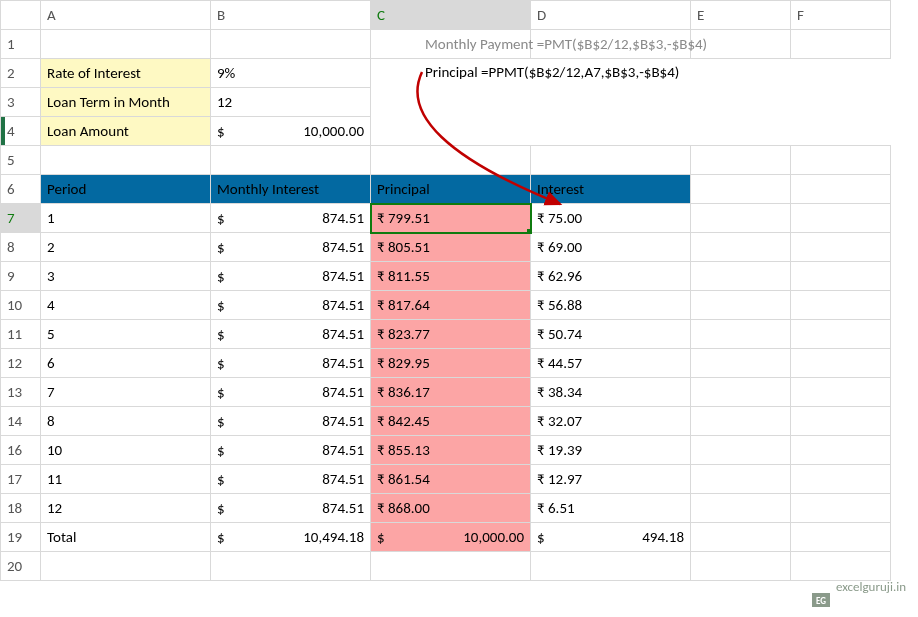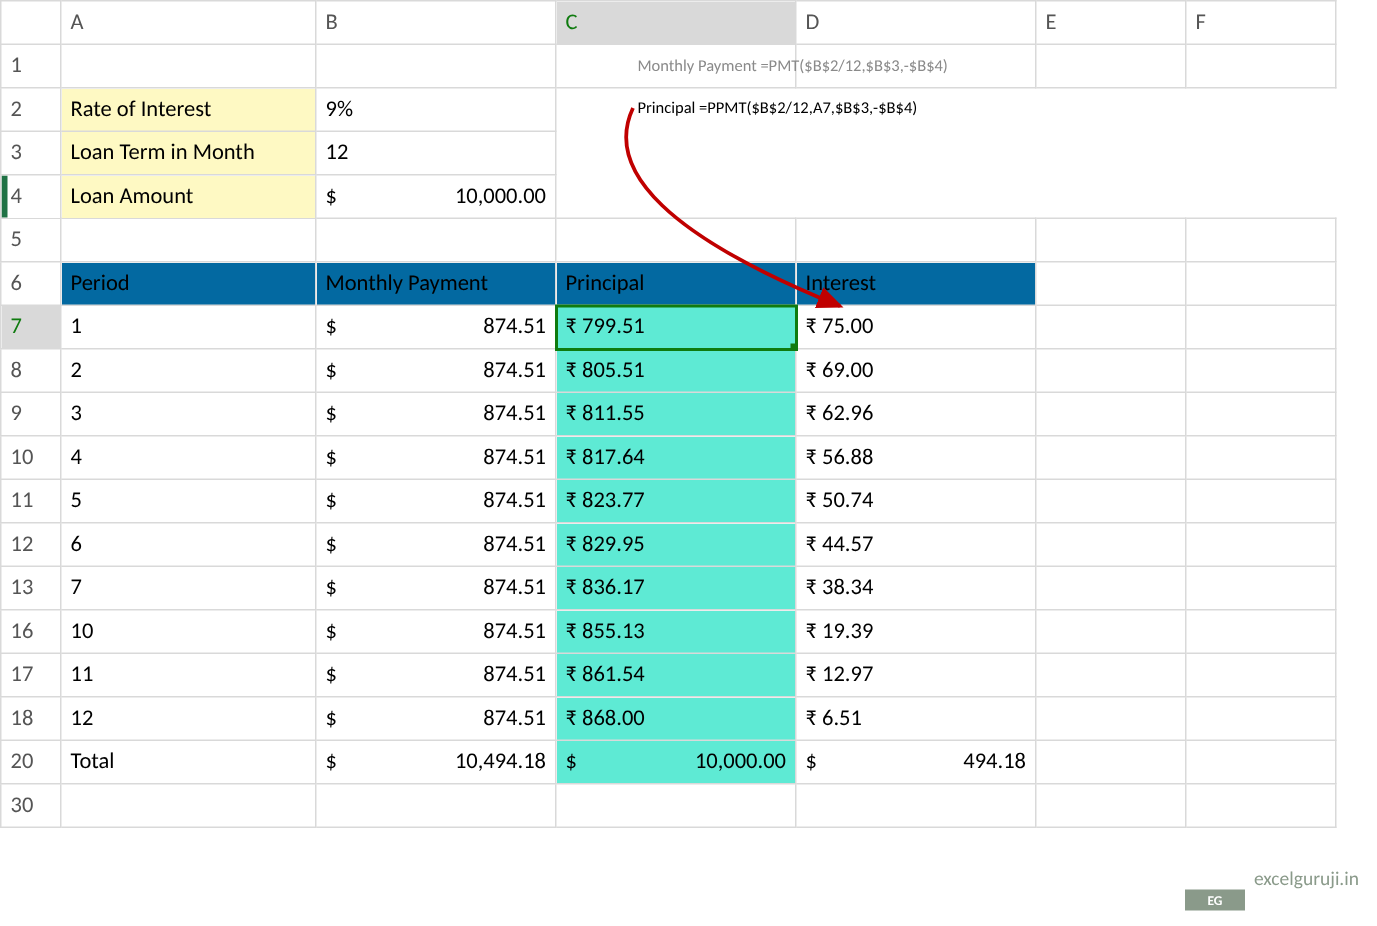--- a/index.html
+++ b/index.html
@@ -43,42 +43,42 @@
     font-weight: normal;
     border-bottom: 1px solid #b7b7b7;
   }
   .colA { width: 170px; }
   .colB { width: 160px; }
   .colC { width: 160px; }
   .colD { width: 160px; }
   .colE { width: 100px; }
   .colF { width: 100px; }
   .peach { background: #fef9c3; }
-  .peachlt { background: #5eead4; }
+  .peachlt { background: #fca5a5; }
   .bluehdr { background: #0369a1; font-weight: bold; text-align: center; }
   .center { text-align: center; }
   .right { text-align: right; }
   .bold { font-weight: bold; }
   .money { display: flex; justify-content: space-between; }
   .sel-row .rowhdr { background: #d9d9d9; color: #0f7b0f; }
   .sel-col { background: #d9d9d9; color: #0f7b0f; }
   .active-cell { outline: 2px solid #0f7b0f; outline-offset: -1px; position: relative; }
   .active-cell::after {
     content: "";
     position: absolute;
     right: -3px; bottom: -3px;
     width: 6px; height: 6px;
     background: #0f7b0f;
   }
   .gray { color: #8a8a8a; }
   .formula-float {
     position: absolute;
     left: 425px;
     top: 30px;
-    font-size: 11px;
+    font-size: 15px;
     line-height: 28px;
     pointer-events: none;
   }
   .formula-float div { white-space: nowrap; }
   svg.arrow {
     position: absolute;
     left: 400px;
     top: 56px;
     pointer-events: none;
   }
@@ -86,21 +86,21 @@
     position: absolute;
     right: 12px;
     bottom: 10px;
     color: #8a9a8a;
     font-size: 13px;
     display: flex;
     align-items: center;
     gap: 6px;
   }
   .watermark .logo {
-    width: 40px; height: 14px;
+    width: 18px; height: 14px;
     background: #8a9a8a;
     display: inline-flex;
     align-items: center;
     justify-content: center;
     color: #fff;
     font-size: 9px;
     font-weight: bold;
     margin-top: 28px;
   }
   .greenbar {
@@ -178,21 +178,21 @@
         <td></td>
         <td></td>
         <td></td>
         <td></td>
         <td></td>
         <td></td>
       </tr>
   <tr>
     <td class="rowhdr">6</td>
     <td class="bluehdr">Period</td>
-    <td class="bluehdr">Monthly Payment</td>
+    <td class="bluehdr">Monthly Interest</td>
     <td class="bluehdr">Principal</td>
     <td class="bluehdr">Interest</td>
     <td></td>
         <td></td>
   </tr>
   </tbody>
     <tbody id="data-rows">
       <tr class="sel-row">
         <td class="rowhdr">7</td>
         <td class="center">1</td>
@@ -285,20 +285,34 @@
             <span>$</span>
             <span>874.51</span>
           </span>
         </td>
         <td class="peachlt right">₹ 836.17</td>
         <td class="right">₹ 38.34</td>
         <td></td>
         <td></td>
       </tr>
       <tr>
+        <td class="rowhdr">14</td>
+        <td class="center">8</td>
+        <td>
+          <span class="money">
+            <span>$</span>
+            <span>874.51</span>
+          </span>
+        </td>
+        <td class="peachlt right">₹ 842.45</td>
+        <td class="right">₹ 32.07</td>
+        <td></td>
+        <td></td>
+      </tr>
+      <tr>
         <td class="rowhdr">16</td>
         <td class="center">10</td>
         <td>
           <span class="money">
             <span>$</span>
             <span>874.51</span>
           </span>
         </td>
         <td class="peachlt right">₹ 855.13</td>
         <td class="right">₹ 19.39</td>
@@ -329,21 +343,21 @@
           </span>
         </td>
         <td class="peachlt right">₹ 868.00</td>
         <td class="right">₹ 6.51</td>
         <td></td>
         <td></td>
       </tr>
     </tbody>
   <tbody>
       <tr>
-    <td class="rowhdr">20</td>
+    <td class="rowhdr">19</td>
     <td class="bold center">Total</td>
     <td class="bold">
           <span class="money">
             <span>$</span>
             <span>10,494.18</span>
           </span>
         </td>
     <td class="bold peachlt">
           <span class="money">
             <span>$</span>
@@ -353,21 +367,21 @@
     <td class="bold">
           <span class="money">
             <span>$</span>
             <span>494.18</span>
           </span>
         </td>
     <td></td>
         <td></td>
   </tr>
   <tr>
-        <td class="rowhdr">30</td>
+        <td class="rowhdr">20</td>
         <td></td>
         <td></td>
         <td></td>
         <td></td>
         <td></td>
         <td></td>
       </tr>
 </tbody>
   </table>
 

